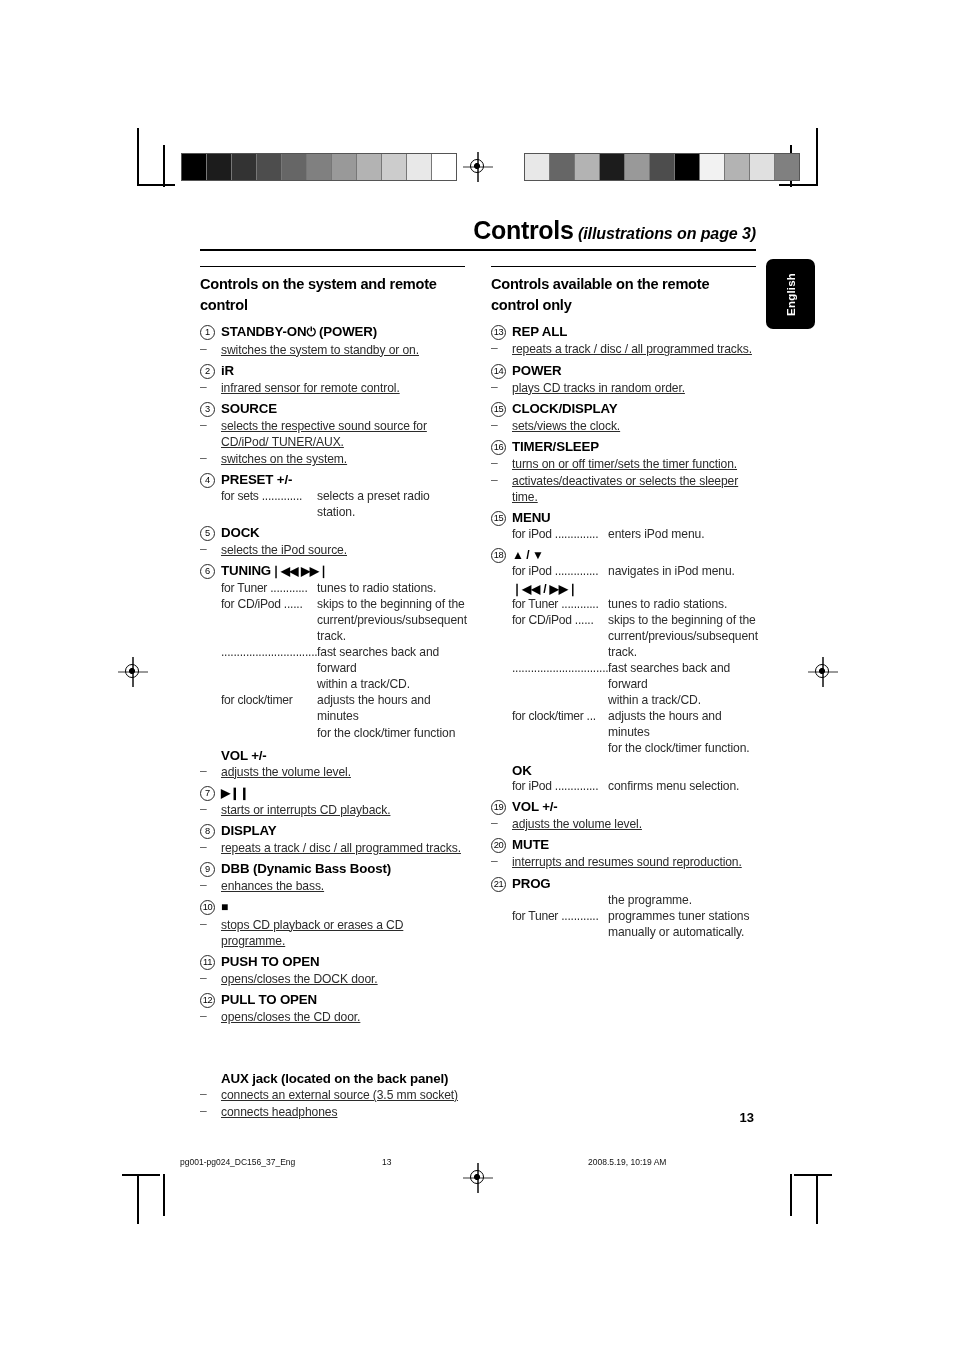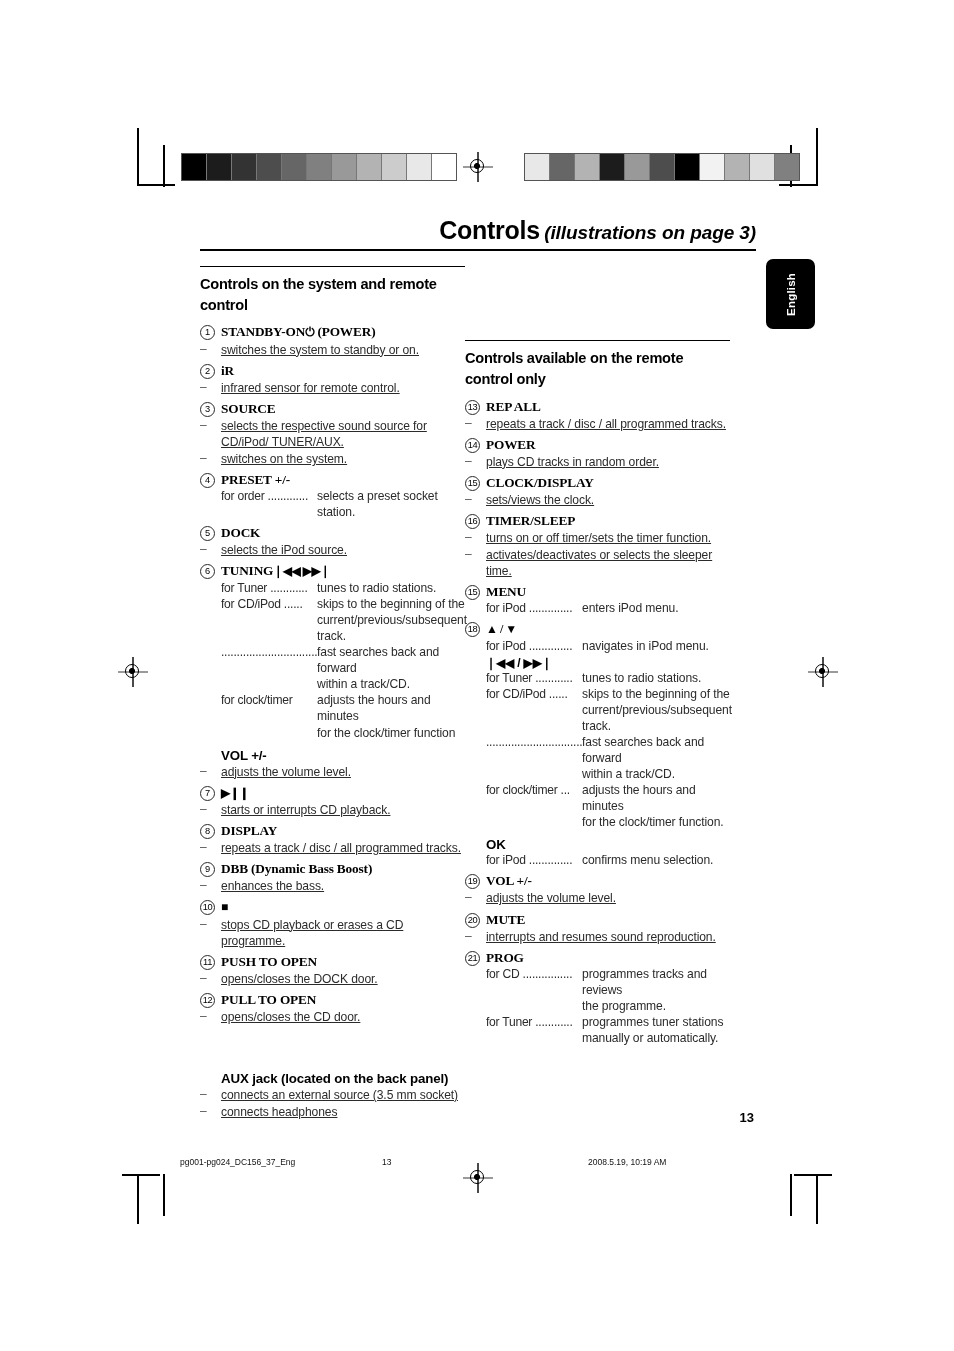--- a/index.html
+++ b/index.html
@@ -78,33 +78,33 @@
     text-align: right;
     line-height: 1;
     padding-bottom: 6px;
   }
   .title-main {
     font-size: 25px;
     font-weight: bold;
     letter-spacing: -.3px;
   }
   .title-sub {
-    font-size: 19px;
+    font-size: 16px;
     font-style: italic;
     font-weight: bold;
     letter-spacing: -.1px;
   }
   .rule-thick {
     border-top: 2.4px solid #000;
     margin-bottom: 15px;
   }
 
   .cols {
     display: flex;
-    align-items: center;
+    gap: 26px;
   }
   .col { width: 265px; }
 
   .rule-thin { border-top: 1.2px solid #000; margin-bottom: 7px; }
 
   .col-head {
     font-size: 14.6px;
     font-weight: bold;
     line-height: 1.42;
     letter-spacing: -.25px;
@@ -129,21 +129,20 @@
     margin-right: 6px;
     margin-top: 2px;
     box-sizing: border-box;
     letter-spacing: -.4px;
   }
   .label {
     font-size: 13.3px;
     font-weight: bold;
     line-height: 1.28;
     letter-spacing: -.15px;
-    font-family: Liberation Serif, serif;
   }
   .label .glyph { font-size: 12px; letter-spacing: -.5px; }
 
   .dash-line {
     display: flex;
     align-items: flex-start;
     font-size: 12.1px;
     line-height: 1.33;
     color: #2b2b2b;
     margin-top: 1px;
@@ -320,22 +319,22 @@
               <span class="dash">–</span>
               <span class="txt">switches on the system.</span>
             </div>
           </div>
           <div class="entry">
             <div class="entry-head">
               <span class="num">4</span>
               <span class="label"><span>PRESET +/-</span></span>
             </div>
             <div class="lead-row">
-              <span class="key">for order .............</span>
-              <span class="val">selects a preset socket station.</span>
+              <span class="key">for sets .............</span>
+              <span class="val">selects a preset radio station.</span>
             </div>
           </div>
           <div class="entry">
             <div class="entry-head">
               <span class="num">5</span>
               <span class="label"><span>DOCK</span></span>
             </div>
             <div class="dash-line">
               <span class="dash">–</span>
               <span class="txt">selects the iPod source.</span>
@@ -587,24 +586,20 @@
             </div>
             <div class="dash-line">
               <span class="dash">–</span>
               <span class="txt">interrupts and resumes sound reproduction.</span>
             </div>
           </div>
           <div class="entry">
             <div class="entry-head">
               <span class="num">21</span>
               <span class="label"><span>PROG</span></span>
-            </div>
-            <div class="lead-row">
-              <span class="key">for CD ................</span>
-              <span class="val">programmes tracks and reviews</span>
             </div>
             <div class="lead-row cont">
               <span class="key">&nbsp;</span>
               <span class="val">the programme.</span>
             </div>
             <div class="lead-row">
               <span class="key">for Tuner ............</span>
               <span class="val">programmes tuner stations</span>
             </div>
             <div class="lead-row cont">

